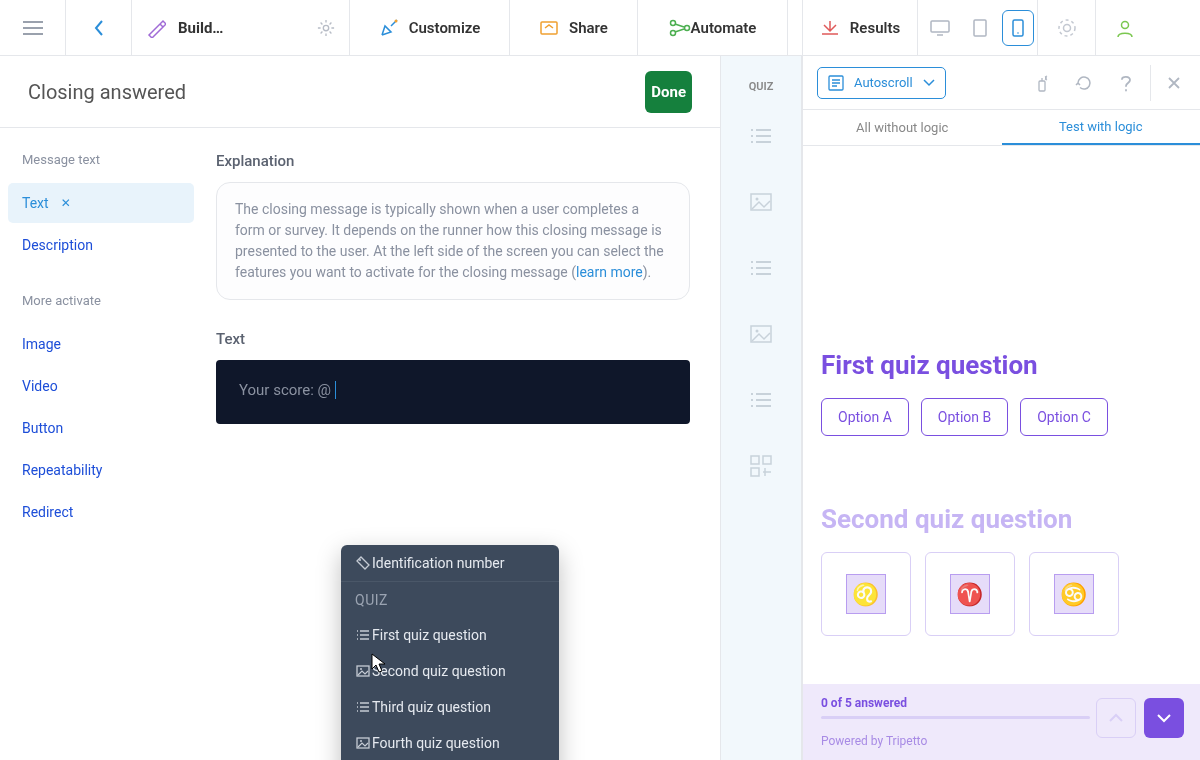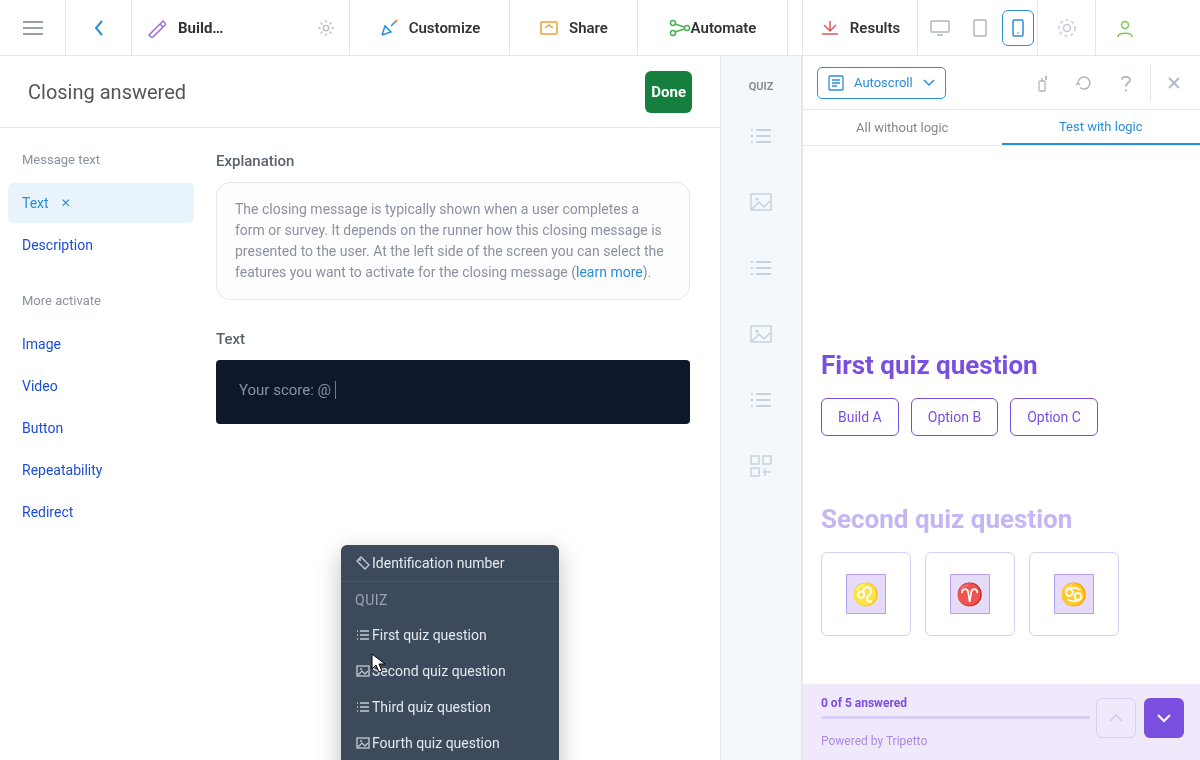--- a/index.html
+++ b/index.html
@@ -366,21 +366,21 @@
           </svg>
         </div>
     </div>
     <div class="pv-tabs">
       <div class="pv-tab">All without logic</div>
       <div class="pv-tab active">Test with logic</div>
     </div>
     <div class="pv-body">
       <div class="qz-title">First quiz question</div>
       <div class="opts">
-        <div class="opt">Build A</div>
+        <div class="opt">Option A</div>
         <div class="opt">Option B</div>
         <div class="opt">Option C</div>
       </div>
       <div class="qz-title faded">Second quiz question</div>
       <div class="img-opts">
         <div class="img-opt">
             <div class="swatch">♌</div>
           </div>
         <div class="img-opt">
             <div class="swatch">♈</div>

